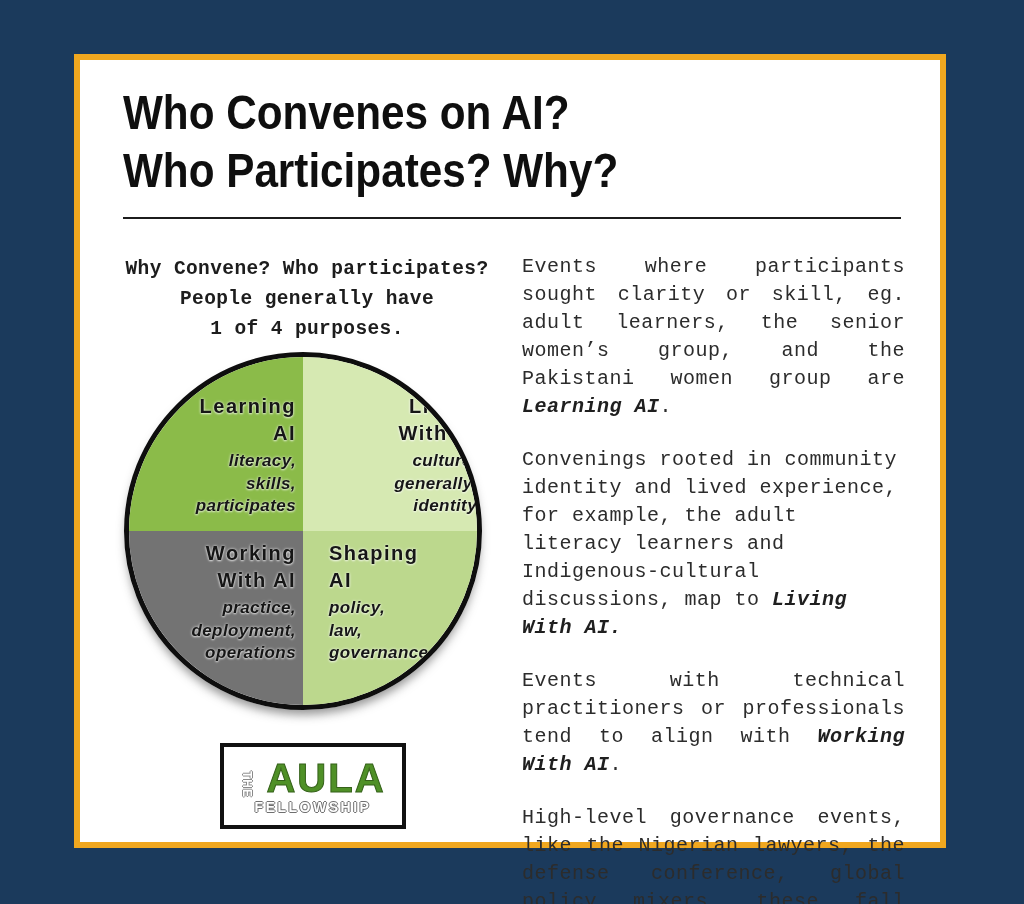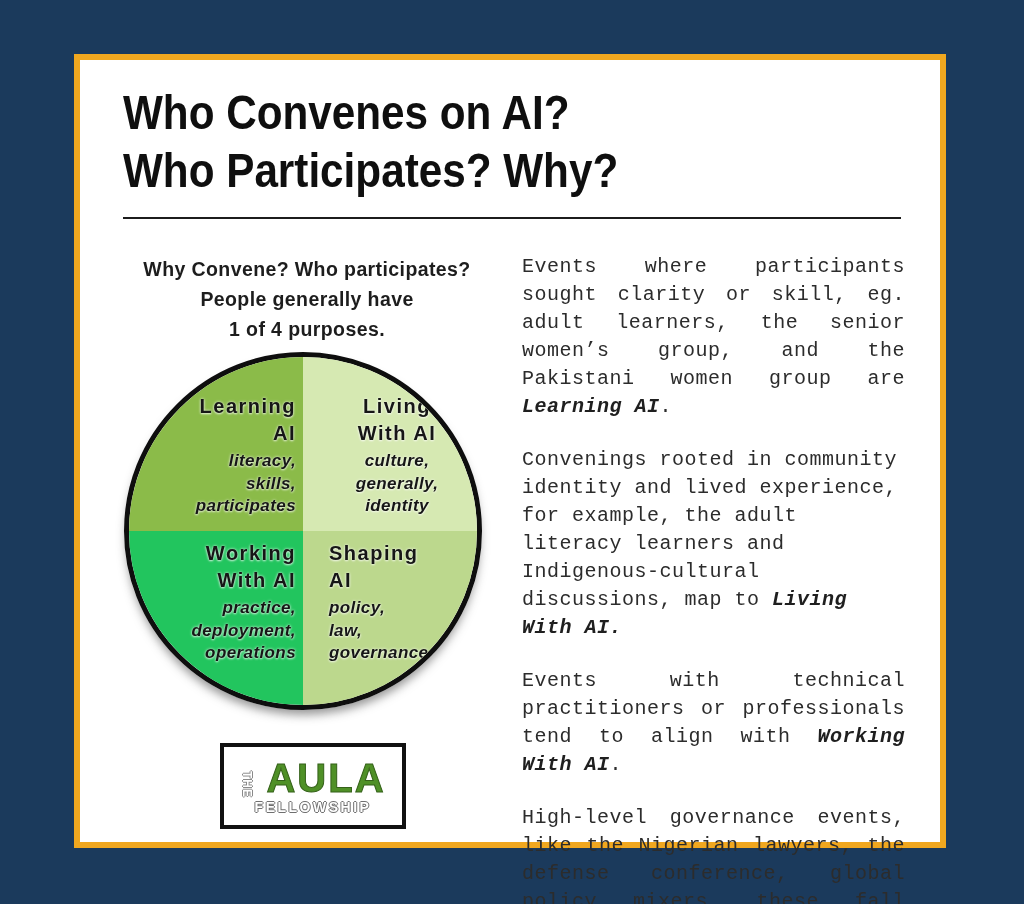--- a/index.html
+++ b/index.html
@@ -40,41 +40,42 @@
   .intro {
     position: absolute;
     left: 27px; top: 194px;
     width: 400px;
     text-align: center;
     font-size: 19.5px;
     line-height: 30px;
     font-weight: 700;
     letter-spacing: 0.4px;
     color: #1d1d1d;
+    font-family: Liberation Mono, monospace;
   }
   .pie {
     position: absolute;
     left: 44px; top: 292px;
     width: 348px; height: 348px;
     border: 5px solid #0e0e0e;
     border-radius: 50%;
     overflow: hidden;
     box-shadow: 0 7px 10px -2px rgba(50,50,50,0.5);
   }
   .quad {
     position: absolute;
     width: 174px; height: 174px;
   }
   .quad.tl { left: 0; top: 0; }
   .quad.tr { left: 174px; top: 0; }
   .quad.bl { left: 0; top: 174px; }
   .quad.br { left: 174px; top: 174px; }
   .quad .txt { color: #161616; text-shadow: 0 0 3px rgba(255,255,255,0.85), 0 1px 2px rgba(255,255,255,0.6); }
   .quad.tl .txt { text-align: right; padding: 36px 7px 0 0; }
-  .quad.tr .txt { text-align: center;  padding: 36px 0 0 14px; }
+  .quad.tr .txt { text-align: right;  padding: 36px 0 0 14px; }
   .quad.bl .txt { text-align: right; padding: 9px 7px 0 0; }
   .quad.br .txt { text-align: left;  padding: 9px 0 0 26px; }
   .q-title {
     font-size: 20px;
     line-height: 27px;
     font-weight: 800;
     letter-spacing: 1.5px;
   }
   .q-sub {
     font-size: 17px;
@@ -177,21 +178,21 @@
           <div>Living</div>
           <div>With AI</div>
         </div>
         <div class="q-sub-wrap q-sub">
           <div>culture,</div>
           <div>generally,</div>
           <div>identity</div>
         </div>
       </div>
     </div>
-    <div class="quad bl" style="background: #22c55e;">
+    <div class="quad bl" style="background: #737373;">
       <div class="txt">
         <div class="q-title">
           <div>Working</div>
           <div>With AI</div>
         </div>
         <div class="q-sub-wrap q-sub">
           <div>practice,</div>
           <div>deployment,</div>
           <div>operations</div>
         </div>

